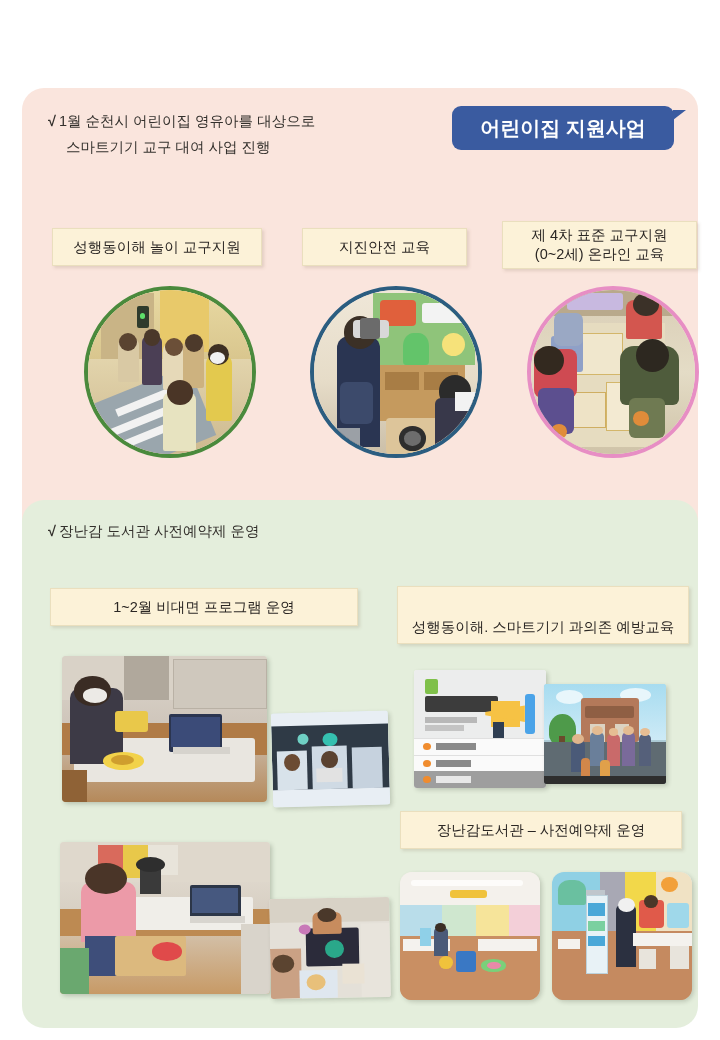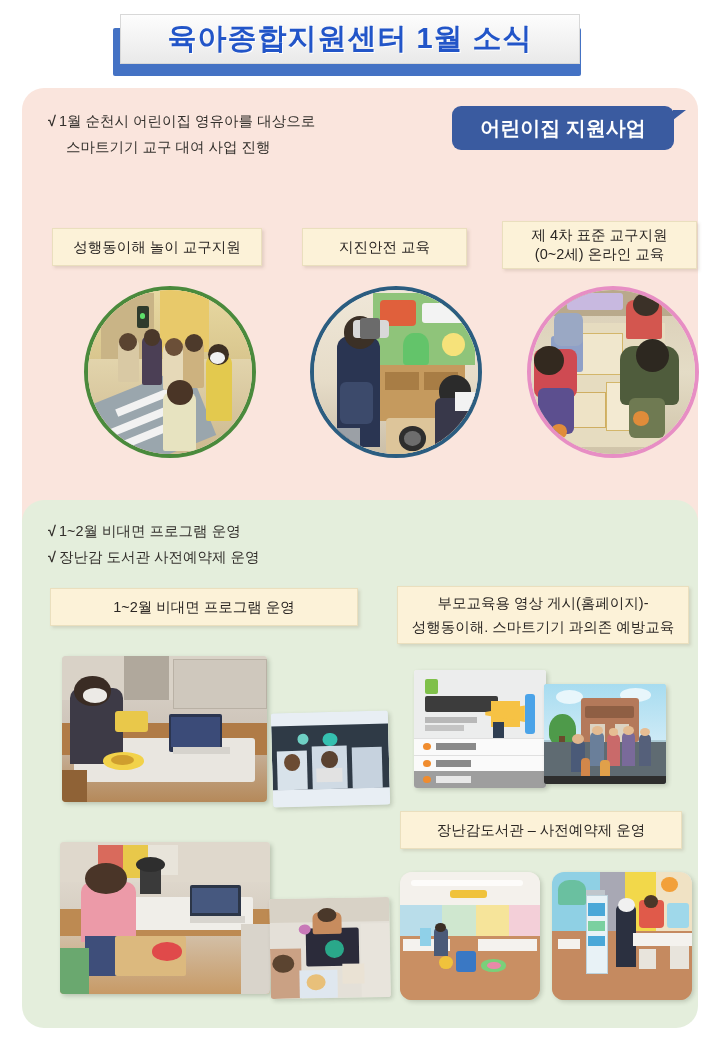--- a/index.html
+++ b/index.html
@@ -108,26 +108,20 @@
   .r-room1      { left:378px; top:372px; width:140px; height:128px; border-radius:12px; box-shadow:2px 2px 4px rgba(60,70,50,.22); }
   .r-room2      { left:530px; top:372px; width:140px; height:128px; border-radius:12px; box-shadow:2px 2px 4px rgba(60,70,50,.22); }
   .o { position:absolute; }
   .rnd { border-radius:50%; }
 </style>
 </head>
 <body>
 
 <div class="page">
 
-  <div class="title-wrap">
-    <div class="title-shadow"></div>
-    <div class="title-box">
-      <div class="title-text">육아종합지원센터 1월 소식</div>
-    </div>
-  </div>
 
   <div class="sec1">
 
     <div class="sec2-bullets sec1-bullets" style="left:26px;top:20px;">
       <div class="bline">
         <span class="chk">√</span><span>1월 순천시 어린이집 영유아를 대상으로</span>
       </div>
       <div class="bline indent">
         <span>스마트기기 교구 대여 사업 진행</span>
       </div>
@@ -223,35 +217,32 @@
         <div class="o rnd" style="left:62%;top:74%;width:10%;height:9%;background:#e08c3a;"></div>
         <div class="o rnd" style="left:12%;top:82%;width:10%;height:9%;background:#e08c3a;"></div>
       </div>
     </div>
   </div>
 
   <div class="sec2">
 
     <div class="sec2-bullets">
       <div class="bline">
-        <span class="chk">√</span><span>1~2월 비대면 프로그램 운영</span>
-      </div>
-      <div class="bline">
         <span class="chk">√</span><span>장난감 도서관 사전예약제 운영</span>
       </div>
     </div>
 
 
     <div class="lbl g1">
       <span>1~2월 비대면 프로그램 운영</span>
     </div>
 
     <div class="lbl g2">
       <span>
-        <span>부모교육용 영상 게시(홈페이지)-</span><br>
+        <br>
         <span>성행동이해. 스마트기기 과의존 예방교육</span>
       </span>
     </div>
 
     <div class="lbl g3">
       <span>장난감도서관 – 사전예약제 운영</span>
     </div>
 
     <div class="rph r-top-left">
       <div class="ph" style="background:linear-gradient(180deg,#ddd6cd 0%,#cfc6bb 46%,#b5895a 100%);">

